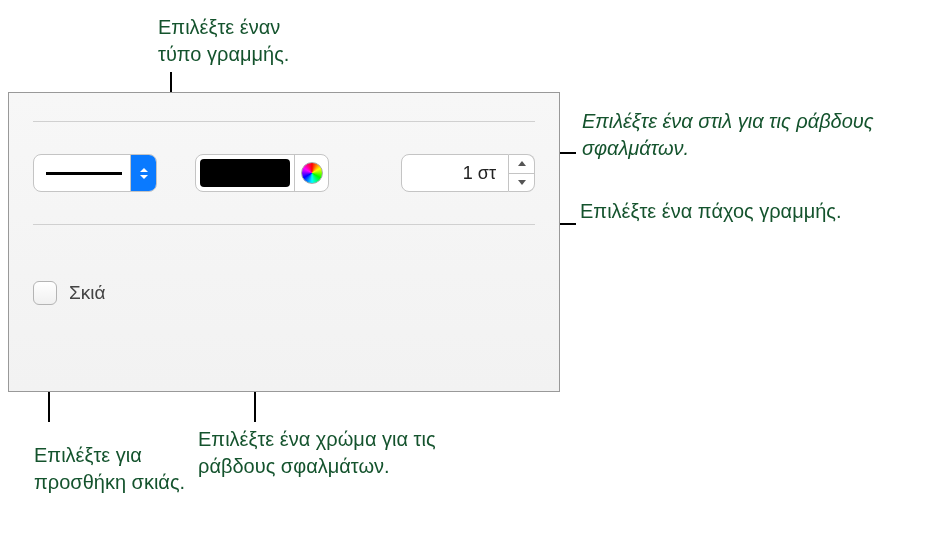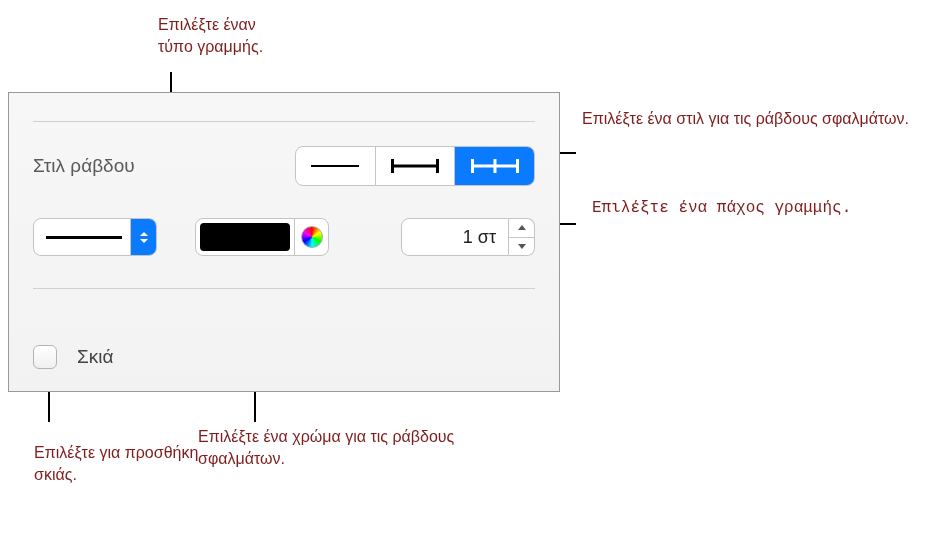--- a/index.html
+++ b/index.html
@@ -5,23 +5,23 @@
     * { box-sizing: border-box; margin: 0; padding: 0; }
     body {
       font-family: -apple-system, "Helvetica Neue", Helvetica, Arial, sans-serif;
       background: #fff;
       width: 934px;
       height: 537px;
       position: relative;
     }
     .callout {
       position: absolute;
-      font-size: 16px;
+      font-size: 20px;
       line-height: 1.35;
-      color: #7f1d1d;
+      color: #14532d;
     }
     .callout-line {
       position: absolute;
       background: #000;
     }
     .panel {
       position: absolute;
       left: 8px;
       top: 92px;
       width: 552px;
@@ -173,21 +173,21 @@
       width: 0; height: 0;
       border-left: 4px solid transparent;
       border-right: 4px solid transparent;
     }
     .step-arrow-up { border-bottom: 5px solid #555; }
     .step-arrow-down { border-top: 5px solid #555; }
     .row3 {
       display: flex;
       align-items: center;
       margin-top: 56px;
-      gap: 20px;
+      gap: 12px;
     }
     .checkbox {
       width: 24px;
       height: 24px;
       border: 1px solid #b4b4b4;
       border-radius: 6px;
       background: linear-gradient(#fff, #f0f0f0);
     }
     .checkbox-label {
       font-size: 19px;
@@ -238,65 +238,44 @@
   </style>
 </head>
 <body>
 
 <div class="callout" style="left:158px; top:14px; width:230px;">
   <span style="white-space:pre-line;">Επιλέξτε έναν
 τύπο γραμμής.</span>
 </div>
 <div class="callout-line" style="left:170px; top:72px; width:2px; height:140px;"></div>
 
-<div class="callout" style="left:582px; top:108px; width:340px;">
+<div class="callout" style="left:582px; top:108px; width:340px;font-style:italic;">
   <span>Επιλέξτε ένα στιλ για τις ράβδους σφαλμάτων.</span>
 </div>
 <div class="bracket" style="left:534px; top:130px; width:14px; height:48px;"></div>
 <div class="callout-line" style="left:548px; top:152px; width:28px; height:2px;"></div>
 
-<div class="callout" style="left:592px; top:198px; width:340px;font-family:Liberation Mono, monospace;">
+<div class="callout" style="left:580px; top:198px; width:340px;">
   <span>Επιλέξτε ένα πάχος γραμμής.</span>
 </div>
 <div class="callout-line" style="left:538px; top:223px; width:38px; height:2px;"></div>
 
 <div class="callout" style="left:34px; top:426px; width:170px;margin-top:16px;">
   <span>Επιλέξτε για προσθήκη σκιάς.</span>
 </div>
 <div class="callout-line" style="left:48px; top:358px; width:2px; height:64px;"></div>
 
 <div class="callout" style="left:198px; top:426px; width:260px;">
   <span>Επιλέξτε ένα χρώμα για τις ράβδους σφαλμάτων.</span>
 </div>
 <div class="callout-line" style="left:254px; top:244px; width:2px; height:178px;"></div>
 
 <div class="panel">
   <div class="section-divider"></div>
 
-  <div class="row1">
-    <div class="section-title">Στιλ ράβδου</div>
-    <div class="segmented">
-      <div class="seg">
-        <span class="glyph-line"></span>
-      </div>
-      <div class="seg">
-        <span class="glyph-line-ticks">
-          <span class="tick left"></span>
-            <span class="tick right"></span>
-        </span>
-      </div>
-      <div class="seg selected">
-        <span class="glyph-line-ticks white">
-          <span class="tick left"></span>
-            <span class="cross" style="background:#fff;"></span>
-            <span class="tick right"></span>
-        </span>
-      </div>
-    </div>
-  </div>
 
   <div class="row2">
     <div class="line-type-select">
       <div class="line-preview"></div>
       <div class="disclosure"></div>
     </div>
 
     <div class="color-well">
       <div class="color-swatch"></div>
       <div class="color-picker-btn">

